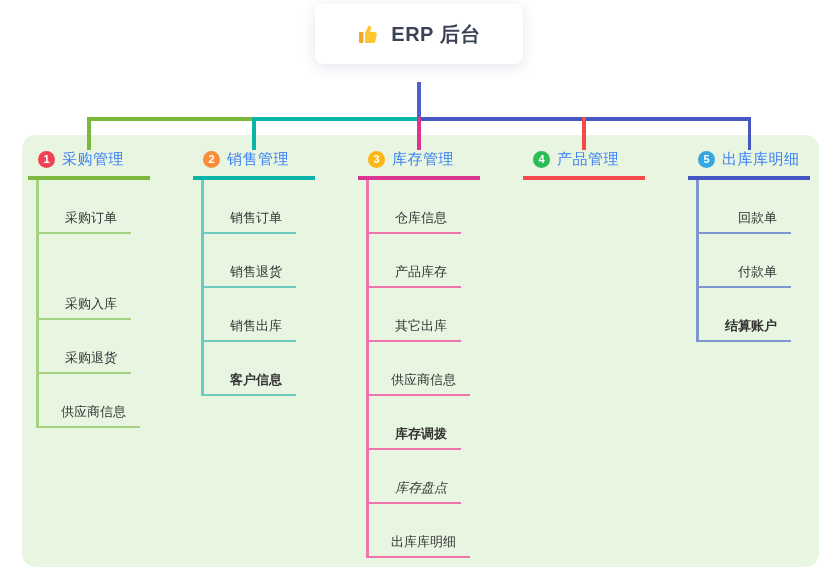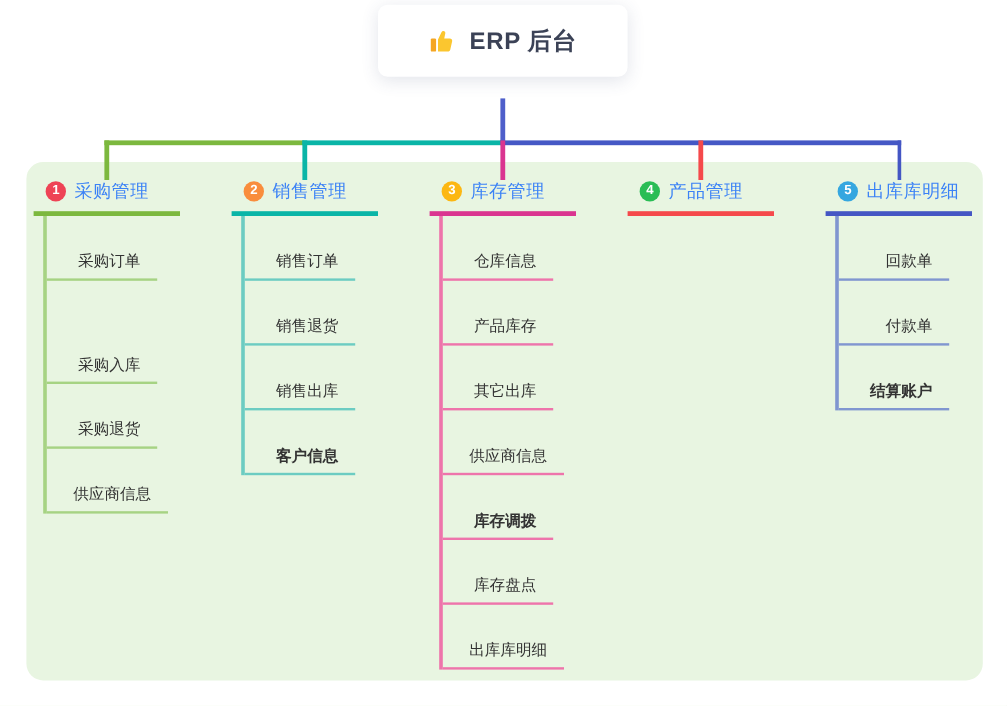--- a/index.html
+++ b/index.html
@@ -132,21 +132,21 @@
         </div>
       <div class="child" style="border-bottom-color: rgb(238, 116, 171);">
           <span class="child-label">其它出库</span>
         </div>
       <div class="child" style="border-bottom-color: rgb(238, 116, 171);">
           <span class="child-label">供应商信息</span>
         </div>
       <div class="child" style="border-bottom-color: rgb(238, 116, 171); font-weight: bold;">
           <span class="child-label">库存调拨</span>
         </div>
-      <div class="child" style="border-bottom-color: rgb(238, 116, 171);">
+      <div class="child" style="border-bottom-color: rgb(238, 116, 171); font-style: italic;">
           <span class="child-label">库存盘点</span>
         </div>
       <div class="child" style="border-bottom-color: rgb(238, 116, 171);">
           <span class="child-label">出库库明细</span>
         </div>
     </div>
   </div>
 
   <div class="branch" style="left:523px">
     <div class="branch-header" style="border-bottom-color: rgb(245, 73, 75);">

